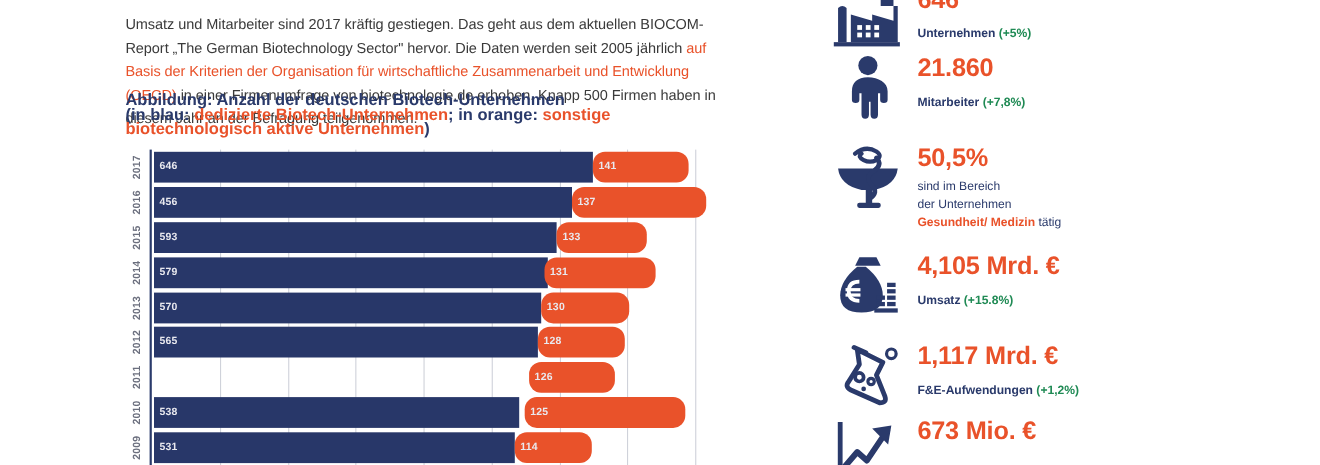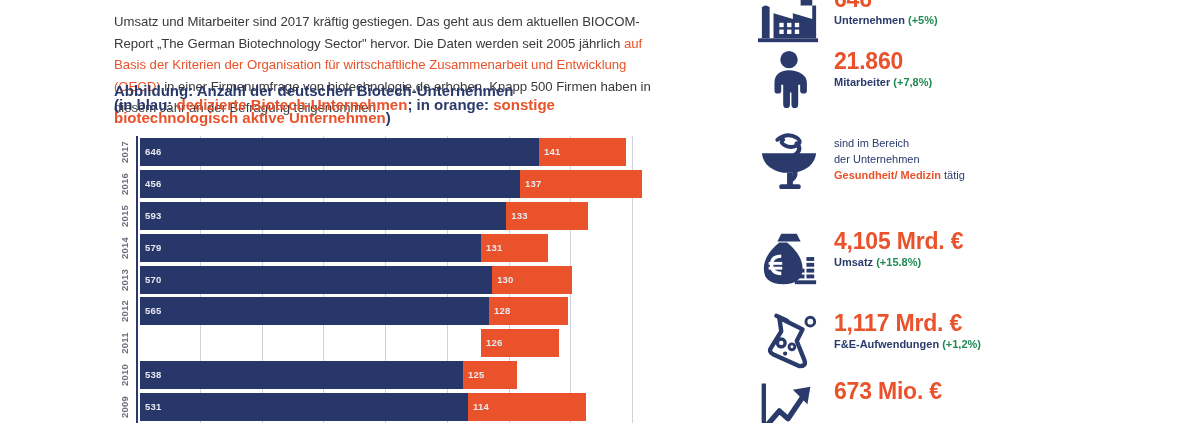--- a/index.html
+++ b/index.html
@@ -101,20 +101,21 @@
     position: absolute;
     left: 0; top: 0;
     height: 28px;
     background: #283769;
   }
   .bar-orange {
     position: absolute;
     top: 0;
     height: 28px;
     background: #e9522a;
+    border-radius: 11px;
   }
   .bar-label {
     position: absolute;
     top: 8px;
     font-size: 9.5px;
     font-weight: 700;
     color: #e9e9ef;
     letter-spacing: 0.2px;
     white-space: nowrap;
   }
@@ -152,21 +153,21 @@
     color: #e9522a;
     line-height: 27px;
     white-space: nowrap;
     letter-spacing: -0.2px;
   }
   .stat-label {
     font-size: 11px;
     font-weight: 700;
     color: #2a3a6b;
     line-height: 15px;
-    margin-top: 0;
+    margin-top: 11px;
     white-space: nowrap;
   }
   .stat-label .pct { color: #1f8a54; }
   .stat-multiline {
     font-size: 11px;
     color: #2a3a6b;
     line-height: 16px;
     margin-top: 5px;
     font-weight: 400;
   }
@@ -231,21 +232,21 @@
             <div class="bar-label lbl-blue">593</div>
           </div>
           <div class="bar-orange" style="left: 366.342px; width: 82.1644px;">
             <div class="bar-label lbl-orange" style="left: 5px;">133</div>
           </div>
         </div>
         <div class="rowwrap" style="top: 97.6111px; width: 438.622px;">
           <div class="bar-blue" style="width: 357.693px;">
             <div class="bar-label lbl-blue">579</div>
           </div>
-          <div class="bar-orange" style="left: 341px; width: 67px;">
+          <div class="bar-orange" style="left: 355px; width: 101px;">
             <div class="bar-label lbl-orange" style="left: 5px;">131</div>
           </div>
         </div>
         <div class="rowwrap" style="top: 129.5px; width: 432.444px;">
           <div class="bar-blue" style="width: 352.133px;">
             <div class="bar-label lbl-blue">570</div>
           </div>
           <div class="bar-orange" style="left: 352.133px; width: 80.3111px;">
             <div class="bar-label lbl-orange" style="left: 5px;">130</div>
           </div>
@@ -260,29 +261,29 @@
         </div>
         <div class="rowwrap" style="top: 193.278px; width: 418.853px;">
           <div class="bar-orange" style="left: 341.013px; width: 77.84px;">
             <div class="bar-label lbl-orange" style="left: 5px;">126</div>
           </div>
         </div>
         <div class="rowwrap" style="top: 225.167px; width: 409.587px;">
           <div class="bar-blue" style="width: 332.364px;">
             <div class="bar-label lbl-blue">538</div>
           </div>
-          <div class="bar-orange" style="left: 323px; width: 54px;">
+          <div class="bar-orange" style="left: 337px; width: 99px; padding-left: 47px;">
             <div class="bar-label lbl-orange" style="left: 5px;">125</div>
           </div>
         </div>
         <div class="rowwrap" style="top: 257.056px; width: 398.467px;">
           <div class="bar-blue" style="width: 328.04px;">
             <div class="bar-label lbl-blue">531</div>
           </div>
-          <div class="bar-orange" style="left: 328.04px; width: 70.4267px; padding-left: 48px;">
+          <div class="bar-orange" style="left: 328.04px; width: 70.4267px;">
             <div class="bar-label lbl-orange" style="left: 5px;">114</div>
           </div>
         </div>
       </div>
   </div>
 
 </div>
 
 <div id="right-col">
     <div class="stat" style="top: -14px;">
@@ -314,20 +315,21 @@
     </div>
     <div class="stat" style="top: 130px;">
       <div class="stat-icon"><svg viewBox="0 0 64 64" width="100%" height="100%" xmlns="http://www.w3.org/2000/svg" fill="#2a3a6b">
           <path d="M4 24 L60 24 Q58 40 38 44 L26 44 Q6 40 4 24 Z"></path>
           <rect x="22" y="56" width="22" height="5" rx="2"></rect>
           <path d="M30 44 L30 58 L36 58 L36 44 Z"></path>
           <path d="M20 10 Q30 2 40 8 Q46 12 40 16 Q34 19 28 16 Q22 13 26 10" fill="none" stroke="#2a3a6b" stroke-width="4" stroke-linecap="round"></path>
           <path d="M40 14 Q46 20 38 26 Q28 32 36 40 Q42 46 34 52" fill="none" stroke="#2a3a6b" stroke-width="4.5" stroke-linecap="round"></path>
         </svg></div>
       <div class="stat-body">
+        <div class="stat-value">50,5%</div>
         <div class="stat-multiline">
           <div>sind im Bereich</div>
           <div>der Unternehmen</div>
           <div><span class="strong-or">Gesundheit/ Medizin</span><span> tätig</span></div>
         </div>
       </div>
     </div>
     <div class="stat" style="top: 228px;">
       <div class="stat-icon"><svg viewBox="0 0 64 64" width="100%" height="100%" xmlns="http://www.w3.org/2000/svg" fill="#2a3a6b">
           <path d="M24 6 L40 6 L44 14 L20 14 Z"></path>

